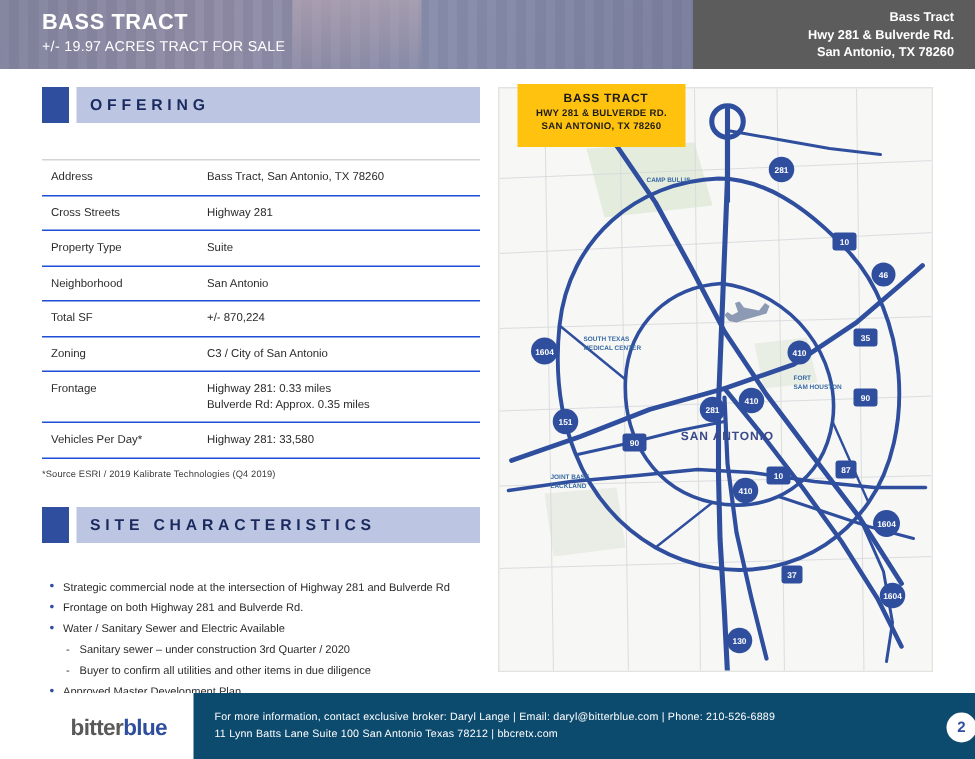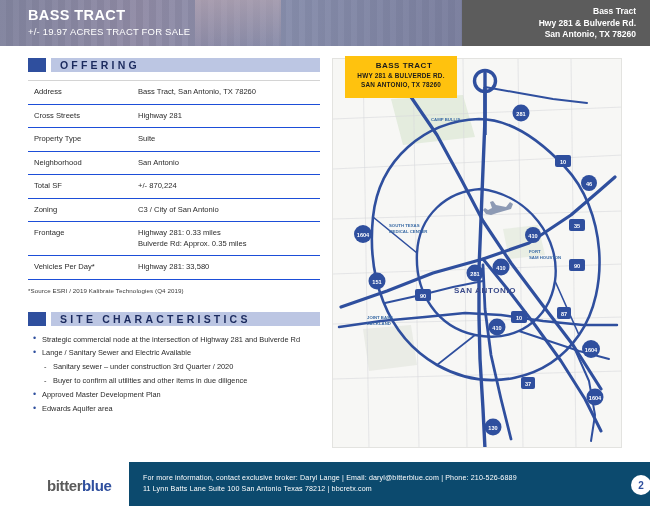--- a/index.html
+++ b/index.html
@@ -75,22 +75,22 @@
   
   .left-col {
     position: absolute;
     top: 58px; left: 28px;
     width: 292px;
   }
 
   .section-head {
     display: flex;
     align-items: stretch;
-    height: 14px;
-    margin-bottom: 8px;
+    height: 24px;
+    margin-bottom: 24px;
     justify-content: center;
   }
   .section-head .bar {
     width: 18px;
     background: #2f4f9e;
   }
   .section-head .bar2 {
     width: 5px;
     background: #ffffff;
   }
@@ -326,21 +326,22 @@
     <div class="source-note">*Source ESRI / 2019 Kalibrate Technologies (Q4 2019)</div>
 
     <div class="section-head">
       <div class="bar"></div>
       <div class="bar2"></div>
       <div class="label">SITE CHARACTERISTICS</div>
     </div>
 
     <ul class="bullets">
       <li class="lvl1">Strategic commercial node at the intersection of Highway 281 and Bulverde Rd</li>
-      <li class="lvl1">Lange / Sanitary Sewer and Electric Available</li>
+      <li class="lvl1">Frontage on both Highway 281 and Bulverde Rd.</li>
+      <li class="lvl1">Water / Sanitary Sewer and Electric Available</li>
       <li class="lvl2">Sanitary sewer – under construction 3rd Quarter / 2020</li>
       <li class="lvl2">Buyer to confirm all utilities and other items in due diligence</li>
       <li class="lvl1">Approved Master Development Plan</li>
       <li class="lvl1">Edwards Aquifer area</li>
     </ul>
   </div>
 
   <div class="map">
     <svg width="290" height="390" viewBox="0 0 290 390">
       <rect x="0" y="0" width="290" height="390" fill="#f7f7f5"></rect>

